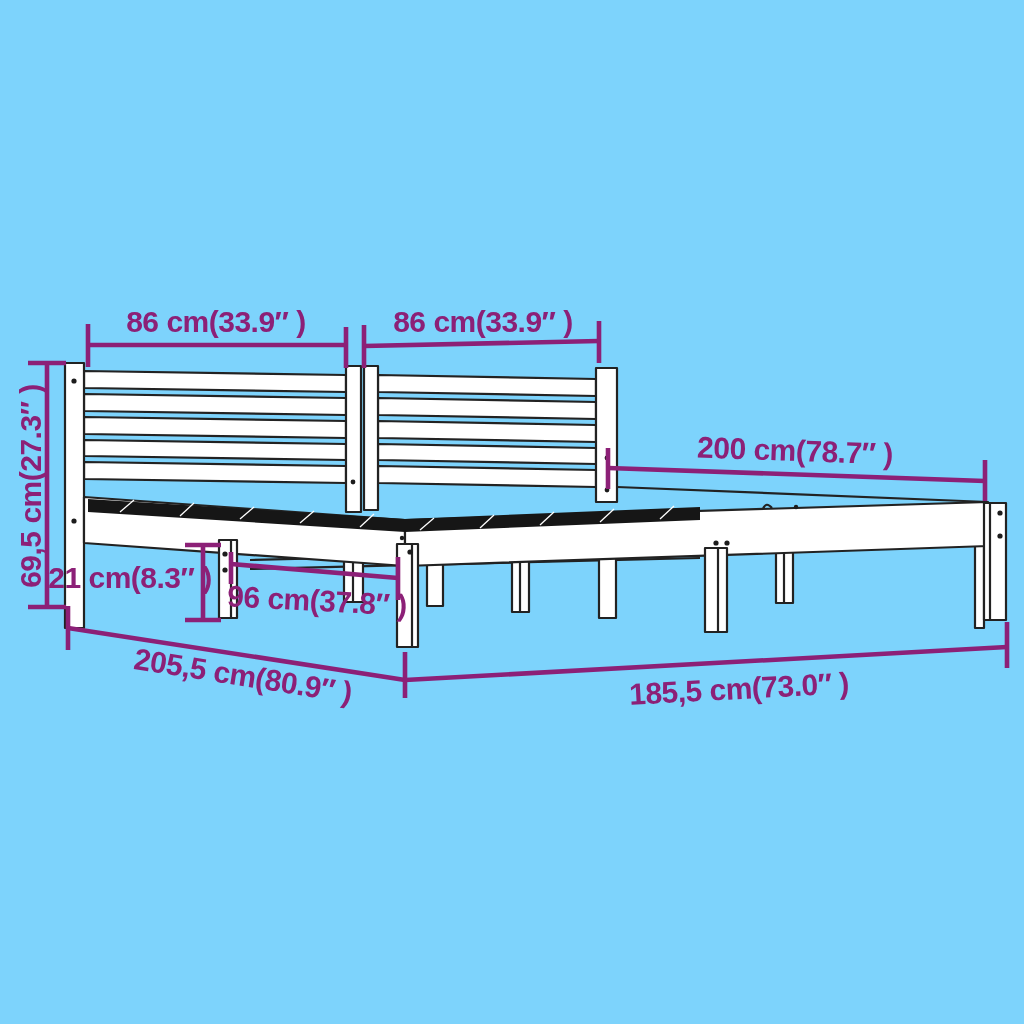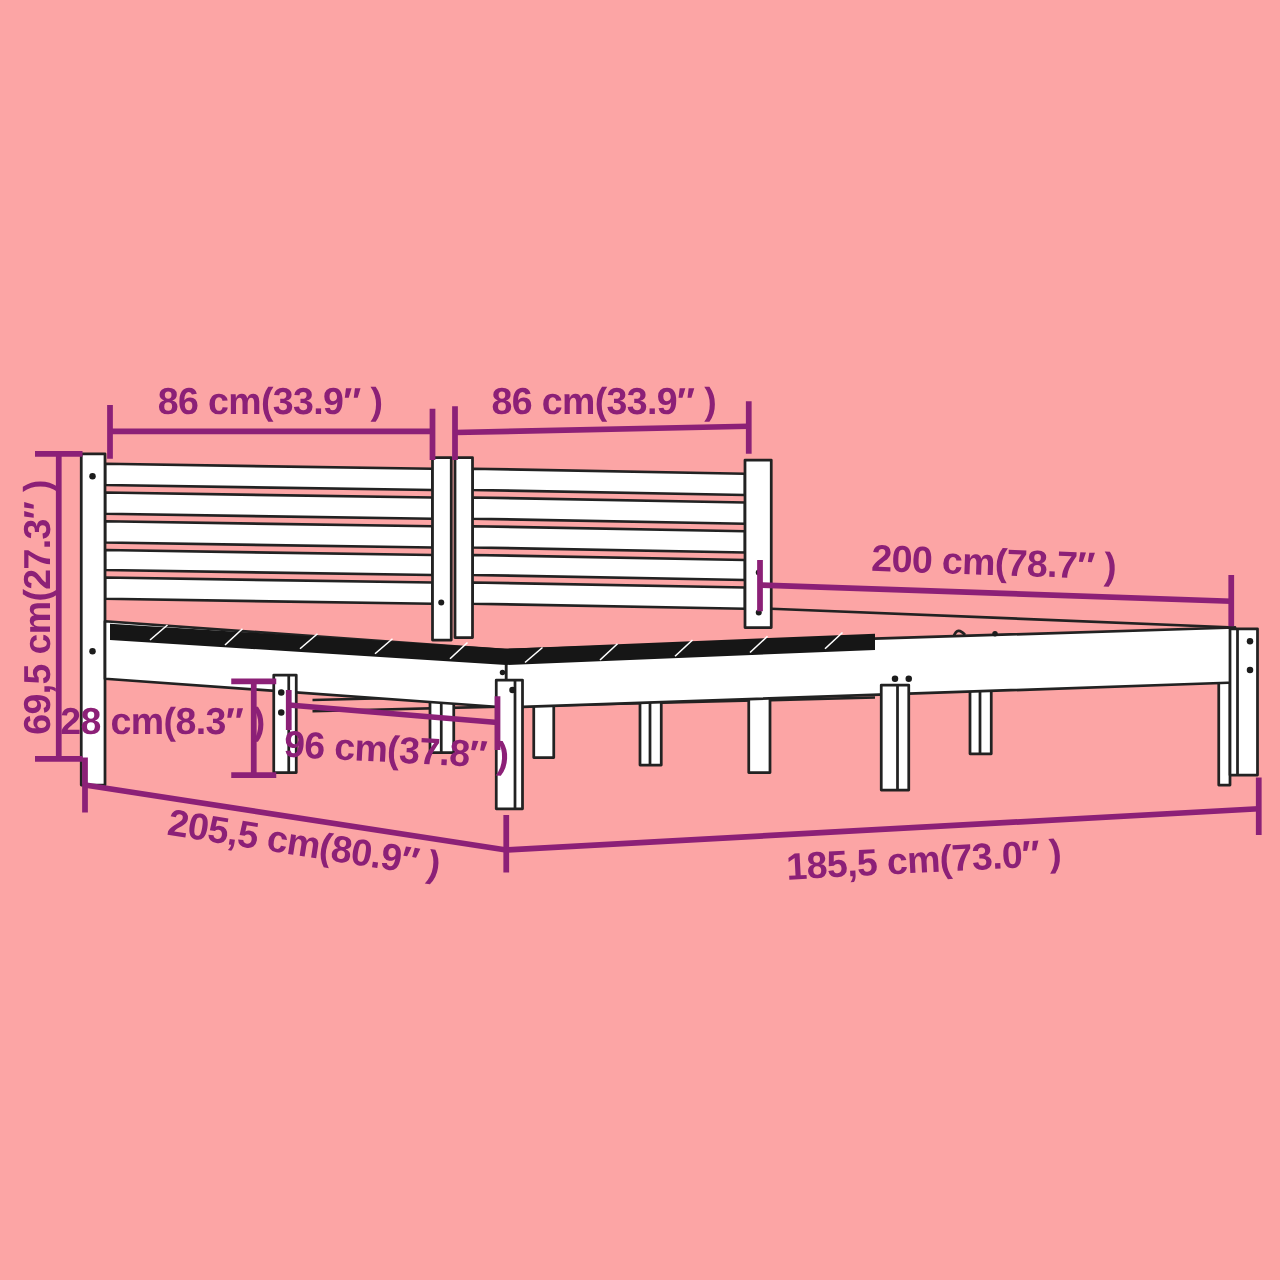--- a/index.html
+++ b/index.html
@@ -1,19 +1,19 @@
 <!DOCTYPE html>
 <html><head>
 <meta charset="utf-8">
 <style>
   html,body{margin:0;padding:0;background:#ffffff;}
   .stage{
     position:relative;
     width:1024px;height:1024px;
-    background:#fca5a5;
+    background:#7dd3fc;
     overflow:hidden;
     font-family:"Liberation Sans", sans-serif;
   }
   .stage svg{position:absolute;left:0;top:0;}
   .dim-label{
     position:absolute;
     white-space:nowrap;
     color:#8C2077;
     font-family:"Liberation Sans", sans-serif;
     font-weight:700;
@@ -177,20 +177,20 @@
   </svg>
 
   <div class="dim-label" style="left:216px;top:322px;transform:translate(-50%,-50%);">86 cm(33.9″ )</div>
 
   <div class="dim-label" style="left:483px;top:322px;transform:translate(-50%,-50%);">86 cm(33.9″ )</div>
 
   <div class="dim-label" style="left:795px;top:451px;transform:translate(-50%,-50%) rotate(2deg);">200 cm(78.7″ )</div>
 
   <div class="dim-label" style="left:31px;top:486px;transform:translate(-50%,-50%) rotate(-90deg);">69,5 cm(27.3″ )</div>
 
-  <div class="dim-label" style="left:130px;top:578px;transform:translate(-50%,-50%);">28 cm(8.3″ )</div>
+  <div class="dim-label" style="left:130px;top:578px;transform:translate(-50%,-50%);">21 cm(8.3″ )</div>
 
   <div class="dim-label" style="left:317px;top:601px;transform:translate(-50%,-50%) rotate(3deg);">96 cm(37.8″ )</div>
 
   <div class="dim-label" style="left:243px;top:676px;transform:translate(-50%,-50%) rotate(9deg);">205,5 cm(80.9″ )</div>
 
   <div class="dim-label" style="left:739px;top:689px;transform:translate(-50%,-50%) rotate(-3deg);">185,5 cm(73.0″ )</div>
 </div>
 
 </body></html>

